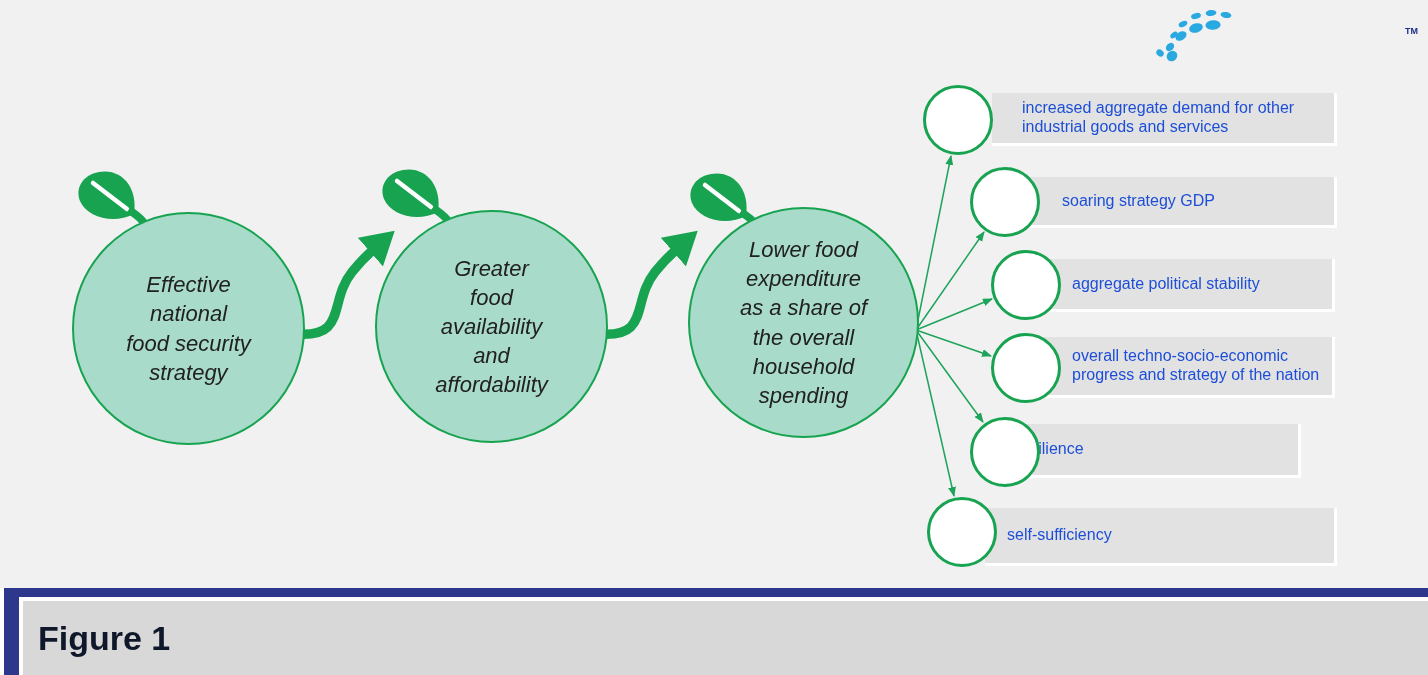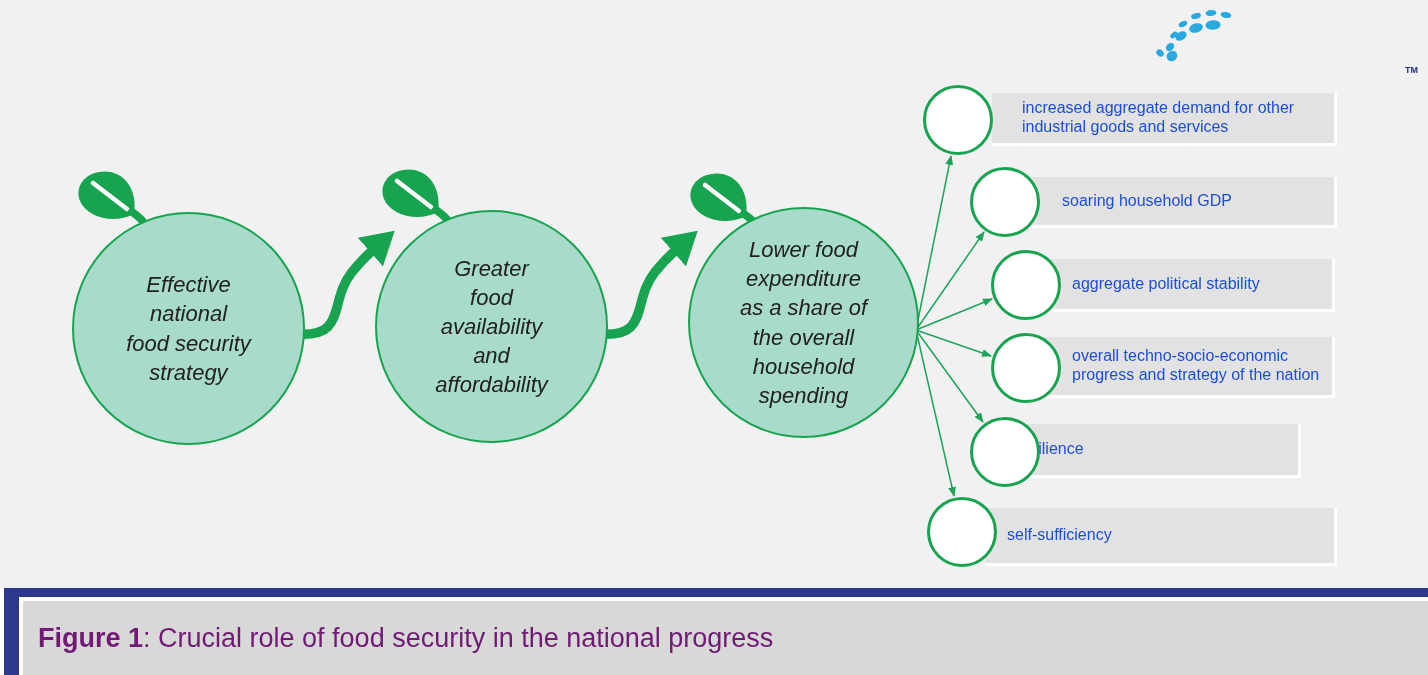--- a/index.html
+++ b/index.html
@@ -83,21 +83,20 @@
     position: absolute; left: 48px; top: 31px;
     font-size: 21px; font-weight: bold; font-style: italic;
     letter-spacing: 1px;
     color: #1c2f87;
     white-space: nowrap;
   }
   .logo-tm {
     position: absolute; left: 253px; top: 20px;
     font-size: 9px; font-weight: bold;
     color: #1c2f87;
-    margin-top: 39px;
   }
 
   
   .caption-strip {
     position: absolute; left: 0; top: 588px; width: 1428px; height: 87px;
     background: #ffffff; z-index: 4;
   }
   .caption-rule {
     position: absolute; left: 4px; top: 0; width: 1424px; height: 9px;
     background: #2d378c;
@@ -108,22 +107,22 @@
   }
   .caption-box {
     position: absolute; left: 23px; top: 13px; width: 1405px; height: 74px;
     background: #d8d8d8;
     display: flex; align-items: center;
     padding-left: 15px;
     box-sizing: border-box;
   }
   .caption-box .fig-label { font-weight: bold; }
   .caption-box span {
-    font-size: 27px;
-    color: #701a75;
+    font-size: 34px;
+    color: #0f172a;
     white-space: pre;
   }
 </style>
 </head>
 <body>
 
 <div id="canvas">
 
   <div class="main-bg"></div>
 
@@ -184,21 +183,21 @@
 as a share of
 the overall
 household
 spending</span>
   </div>
 
   <div class="outcome-box ob1">
     <span>increased aggregate demand for other industrial goods and services</span>
   </div>
   <div class="outcome-box ob2">
-    <span>soaring household GDP</span>
+    <span>soaring strategy GDP</span>
   </div>
   <div class="outcome-box ob3">
     <span>aggregate political stability</span>
   </div>
   <div class="outcome-box ob4">
     <span>overall techno-socio-economic progress and strategy of the nation</span>
   </div>
   <div class="outcome-box ob5">
     <span>resilience</span>
   </div>
@@ -228,17 +227,16 @@
       <ellipse cx="20" cy="50" rx="5.6" ry="5" transform="rotate(-42 20 50)"></ellipse>
     </svg>
     <span class="logo-tm">TM</span>
   </div>
 
   <div class="caption-strip">
     <div class="caption-rule"></div>
     <div class="caption-leftbar"></div>
     <div class="caption-box">
       <span class="fig-label">Figure 1</span>
-        <span>: Crucial role of food security in the national progress</span>
     </div>
   </div>
 
 </div>
 
 </body></html>

